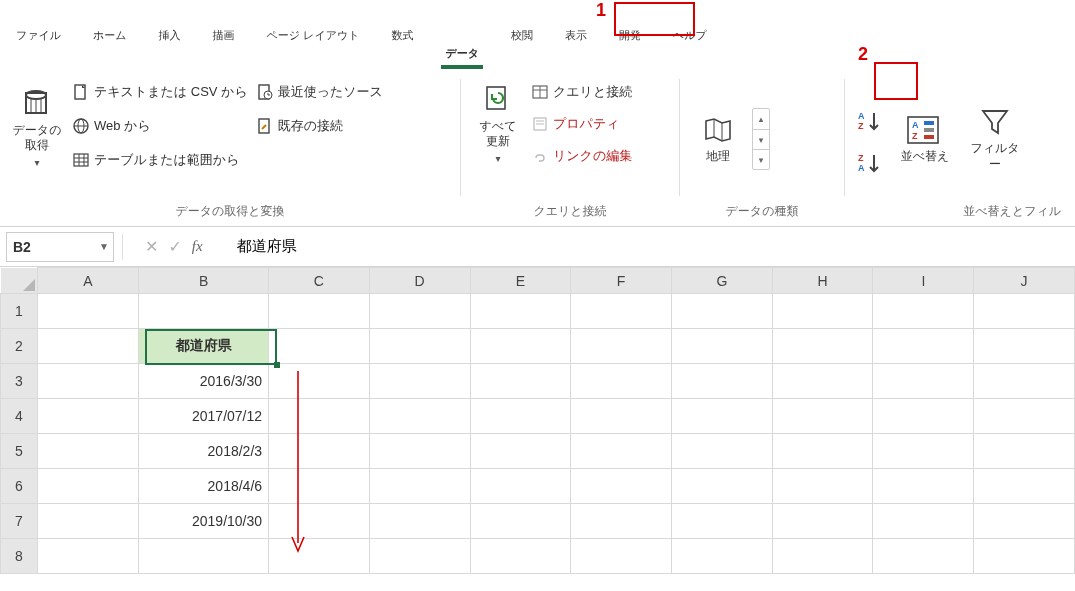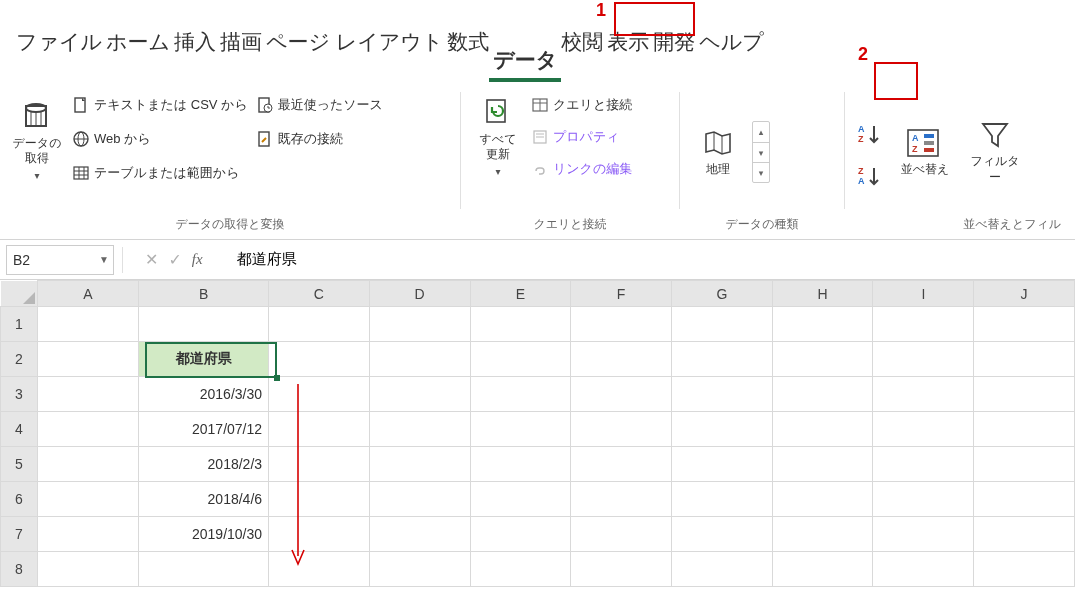--- a/index.html
+++ b/index.html
@@ -1,19 +1,19 @@
 <!DOCTYPE html>
 <html><head>
 <meta charset="utf-8">
 <style>
   * { box-sizing: border-box; margin: 0; padding: 0; }
   body { font-family: "Yu Gothic UI", "Meiryo", sans-serif; font-size: 13px; background: #fff; color: #333; overflow: hidden; width: 1075px; height: 591px; position: relative; }
 
   
-  .menubar { display: flex; padding: 6px 14px 4px 14px; font-size: 21px; align-items: center; }
+  .menubar { display: flex; gap: 28px; padding: 6px 14px 4px 14px; font-size: 11px; align-items: center; }
   .menu-item { position: relative; padding: 4px 2px; cursor: pointer; }
   .menu-item.active { font-weight: 600; margin-top: 36px; }
   .tab-underline { position: absolute; bottom: -4px; left: -2px; right: -2px; height: 4px; background: #217346; }
   .red-box-1 { position: absolute; border: 2px solid #d60000; left: 614px; top: 2px; width: 81px; height: 34px; pointer-events: none; }
   .annot-1 { position: absolute; left: 596px; top: 0px; color: #d60000; font-weight: 700; font-size: 18px; }
   .annot-2 { position: absolute; left: 858px; top: 44px; color: #d60000; font-weight: 700; font-size: 18px; }
 
   
   .ribbon { display: flex; height: 158px; border-bottom: 1px solid #d4d4d4; position: relative; }
   .rgroup { position: relative; display: flex; flex-direction: column; justify-content: space-between; padding: 6px 10px 2px 10px; }
@@ -40,21 +40,21 @@
   .red-box-2 { position: absolute; border: 2px solid #d60000; left: 874px; top: 62px; width: 44px; height: 38px; pointer-events: none; }
 
   .gallery-scroll { display:flex; flex-direction:column; width:18px; border:1px solid #ccc; border-radius:2px; }
   .gallery-scroll div { height:20px; display:flex; align-items:center; justify-content:center; font-size:9px; color:#666; cursor:pointer; }
   .gallery-scroll div + div { border-top:1px solid #ccc; }
 
   .chev { font-size: 10px; color: #555; }
 
   
   .formula-bar { display: flex; align-items: center; border-bottom: 1px solid #d4d4d4; height: 40px; padding: 4px 6px; gap: 6px; }
-  .namebox { width: 108px; height: 30px; border: 1px solid #ccc; display: flex; align-items: center; padding: 0 6px; font-size: 14px; background: #fff; position: relative; }
+  .namebox { width: 108px; height: 30px; border: 1px solid #ccc; display: flex; align-items: center; padding: 0 6px; font-size: 14px; background: #fff; position: relative; font-weight: bold; }
   .namebox .dd { position: absolute; right: 4px; color: #666; font-size: 10px; }
   .fx-sep { width:1px; background:#e0e0e0; height:26px; margin:0 2px;}
   .fx-btns { display:flex; gap:10px; color:#b0b0b0; font-size:16px; padding: 0 14px; align-items:center; }
   .fx-label { font-style: italic; font-family: 'Times New Roman', serif; color:#666; font-size:15px; }
   .formula-input { flex:1; border:none; outline:none; font-size:15px; padding:0 14px; }
 
   
   .grid-wrap { overflow:hidden; position:relative; }
   table.sheet { border-collapse: collapse; table-layout: fixed; }
   .sheet th, .sheet td { border: 1px solid #d9d9d9; font-size: 14px; font-weight: normal; }
@@ -71,21 +71,21 @@
   td.header-cell { background: #d2eac5 !important; text-align: center; font-weight: 600; }
   th.corner { background:#e6e6e6; border-top:none; border-left:none; position:relative; }
   th.corner::after { content:""; position:absolute; right:2px; bottom:2px; width:0; height:0; border-left:12px solid transparent; border-bottom:12px solid #b7b7b7; }
 
   .sel-outline { position:absolute; border:2px solid #1f7246; pointer-events:none; }
   .sel-handle { position:absolute; width:6px; height:6px; background:#1f7246; }
 
   
   .red-arrow { position:absolute; pointer-events:none; }
 
-  .disabled { color:#8b5cf6; }
+  .disabled { color:#b91c1c; }
 </style>
 </head>
 <body>
 
 <div class="menubar">
   <div class="menu-item">ファイル</div>
   <div class="menu-item">ホーム</div>
   <div class="menu-item">挿入</div>
   <div class="menu-item">描画</div>
   <div class="menu-item">ページ レイアウト</div>

